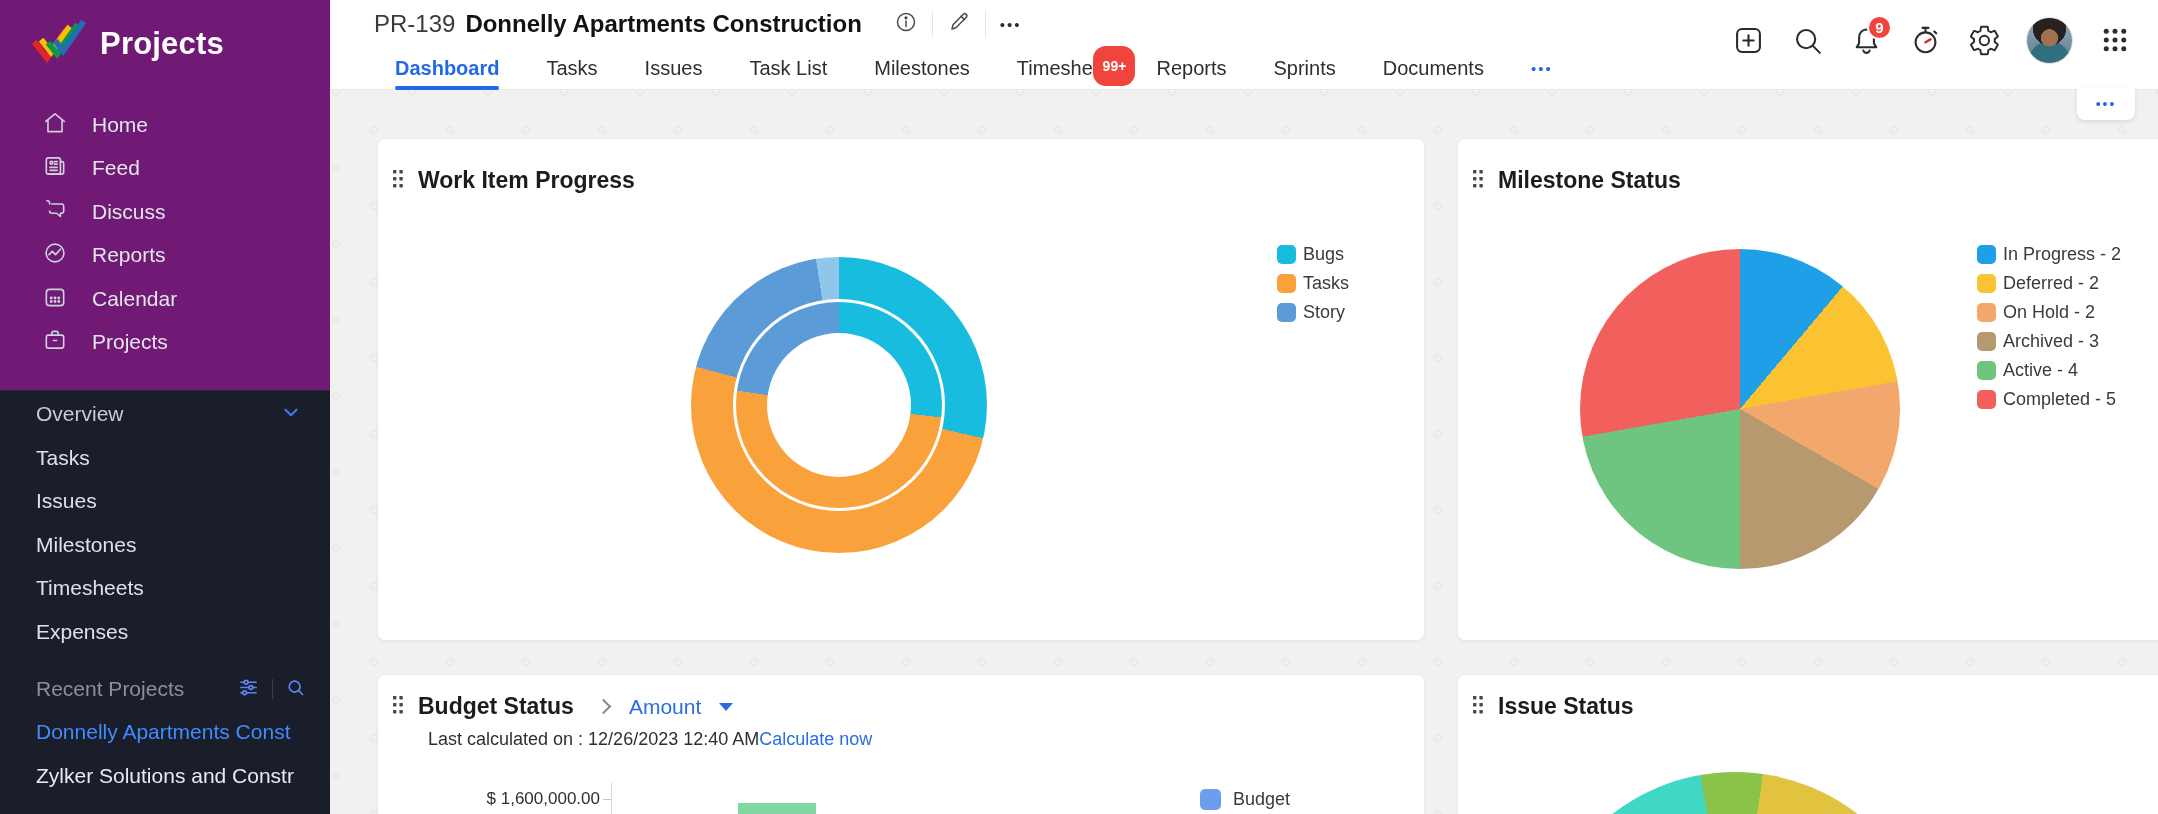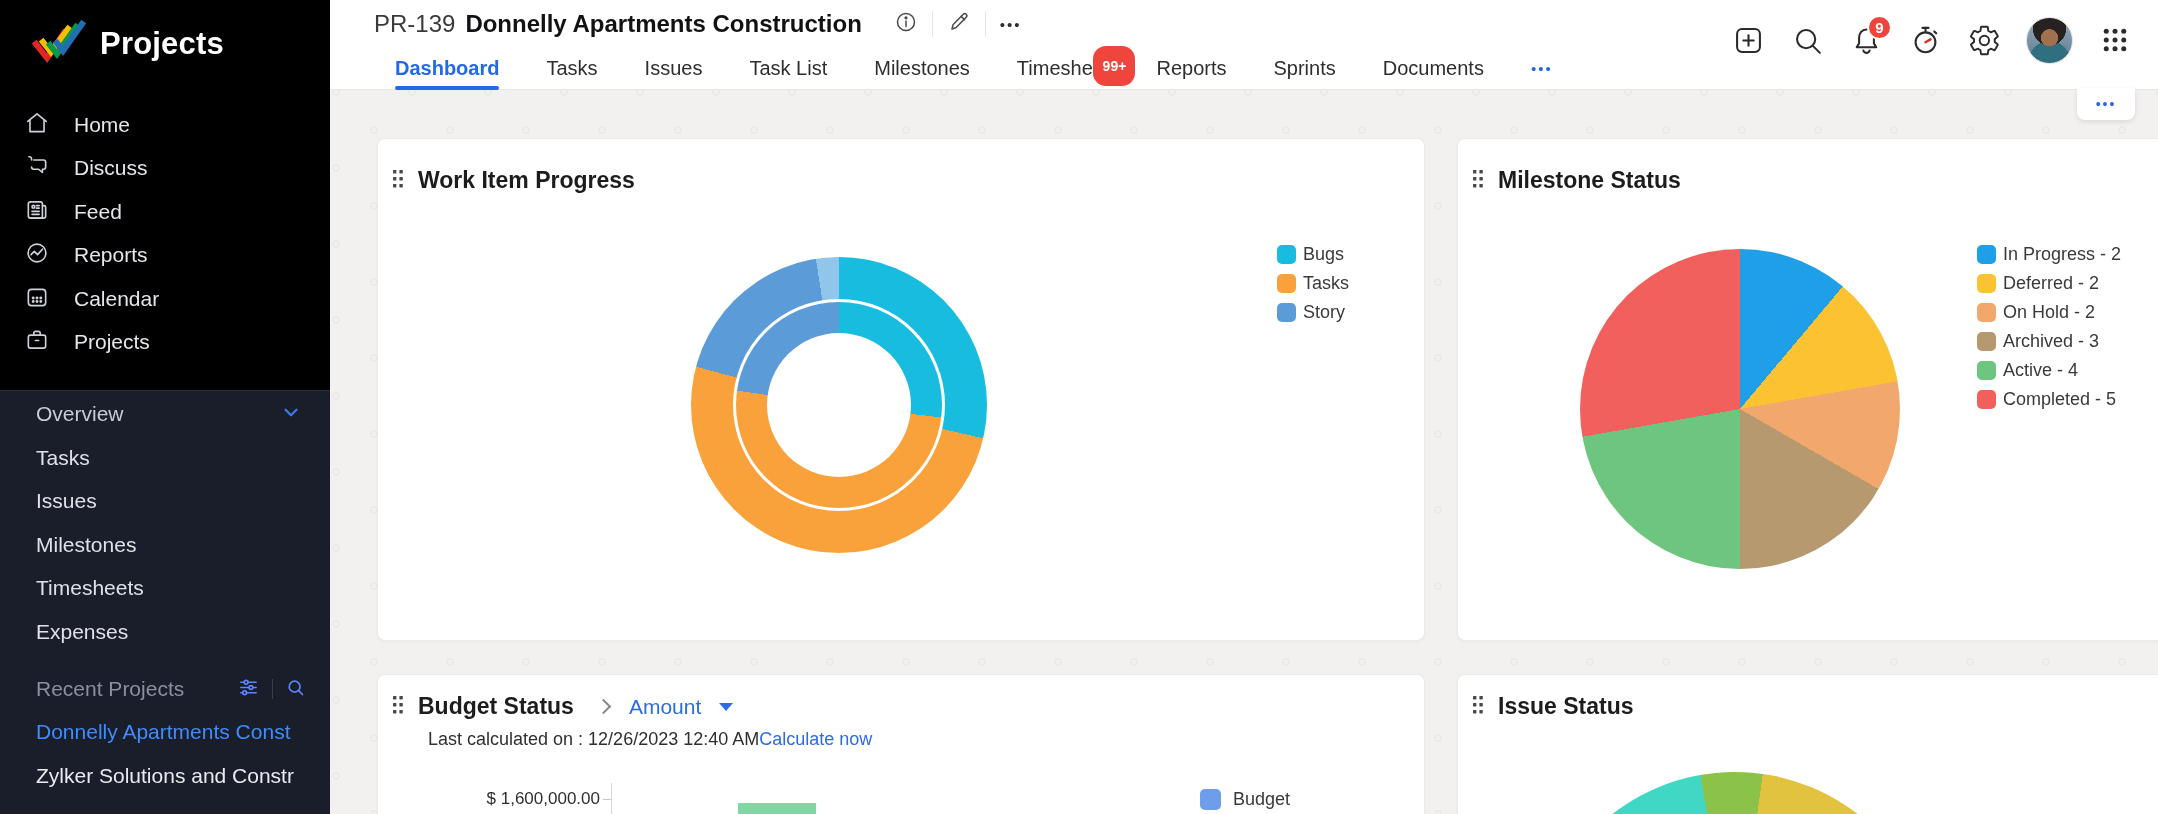--- a/index.html
+++ b/index.html
@@ -1,25 +1,25 @@
 <!DOCTYPE html>
 <html><head>
 <meta charset="utf-8">
 <style>
   * { margin:0; padding:0; box-sizing:border-box; }
   html,body { width:2158px; height:814px; overflow:hidden; font-family:"Liberation Sans","DejaVu Sans",sans-serif; background:#F2F1EF; }
   .stage { position:relative; width:2158px; height:814px; }
 
   
-  .sidebar { position:absolute; left:0; top:0; width:330px; height:814px; background:#000000; z-index:5; }
+  .sidebar { position:absolute; left:0; top:0; width:330px; height:814px; background:#701a75; z-index:5; }
   .sidebar-lower { position:absolute; left:0; top:390px; width:330px; height:424px; background:#1A1D2A; border-top:1px solid #262937; }
   .logo { position:absolute; left:30px; top:16px; display:flex; align-items:center; gap:12px; cursor:pointer; }
   .logo-text { color:#FFFFFF; font-size:31px; font-weight:700; letter-spacing:0.2px; }
   .nav { position:absolute; left:0; top:103px; width:330px; }
-  .nav-row { height:43.5px; display:flex; align-items:center; padding-left:24px; gap:24px; cursor:pointer; }
+  .nav-row { height:43.5px; display:flex; align-items:center; padding-left:42px; gap:24px; cursor:pointer; }
   .nav-row .lbl { color:#E4E6EC; font-size:21px; }
   .ov-row { position:absolute; left:0; top:392px; width:330px; height:44px; display:flex; align-items:center; padding:0 28px 0 36px; justify-content:space-between; cursor:pointer; }
   .ov-row .lbl { color:#C8CBD6; font-size:21px; }
   .menu { position:absolute; left:0; top:436px; width:330px; }
   .menu-row { height:43.5px; display:flex; align-items:center; padding-left:36px; cursor:pointer; color:#DFE1E8; font-size:21px; white-space:nowrap; overflow:hidden; }
   .recent-hdr { position:absolute; left:0; top:668px; width:330px; height:42px; display:flex; align-items:center; padding:0 24px 0 36px; }
   .recent-hdr .lbl { color:#8B8FA0; font-size:21px; flex:1; }
   .recent-tools { display:flex; align-items:center; gap:12px; }
   .vdiv-dark { width:1px; height:20px; background:#3A3E4C; }
   .proj-link { position:absolute; left:0; width:330px; height:43px; display:flex; align-items:center; padding-left:36px; font-size:21px; white-space:nowrap; overflow:hidden; cursor:pointer; }
@@ -108,37 +108,37 @@
 
     <div class="nav">
       <div class="nav-row">
         <span><svg width="26" height="26" viewBox="0 0 24 24" fill="none" stroke="#CDD1DC" stroke-width="1.5" stroke-linecap="round" stroke-linejoin="round">
               <path d="M3.5 10.5 L12 3.5 L20.5 10.5"></path>
               <path d="M5.5 9.5 V20 H18.5 V9.5"></path>
             </svg></span>
         <span class="lbl">Home</span>
       </div>
       <div class="nav-row">
-        <span><svg width="26" height="26" viewBox="0 0 24 24" fill="none" stroke="#CDD1DC" stroke-width="1.5" stroke-linecap="round" stroke-linejoin="round">
-              <path d="M9 6.5 H18 a2 2 0 0 1 2 2 V13 a2 2 0 0 1 -2 2 h-1 v3 l-3.5-3 H9 a2 2 0 0 1 -2-2"></path>
-              <path d="M7 6.5 V5.5 a2 2 0 0 0 -2-2 H4.5"></path>
-            </svg></span>
-        <span class="lbl">Discuss</span>
-      </div>
-      <div class="nav-row">
         <span><svg width="26" height="26" viewBox="0 0 24 24" fill="none" stroke="#CDD1DC" stroke-width="1.5" stroke-linecap="round">
               <rect x="4" y="4.5" width="13" height="15" rx="2"></rect>
               <path d="M17 8 h1.5 a1.5 1.5 0 0 1 1.5 1.5 V17.5 a2 2 0 0 1 -2 2 H6"></path>
               <circle cx="8.7" cy="9" r="1.3"></circle>
               <line x1="11.5" y1="8" x2="14" y2="8"></line>
               <line x1="11.5" y1="10.3" x2="14" y2="10.3"></line>
               <line x1="7.4" y1="13.3" x2="14" y2="13.3"></line>
               <line x1="7.4" y1="16" x2="14" y2="16"></line>
             </svg></span>
         <span class="lbl">Feed</span>
+      </div>
+      <div class="nav-row">
+        <span><svg width="26" height="26" viewBox="0 0 24 24" fill="none" stroke="#CDD1DC" stroke-width="1.5" stroke-linecap="round" stroke-linejoin="round">
+              <path d="M9 6.5 H18 a2 2 0 0 1 2 2 V13 a2 2 0 0 1 -2 2 h-1 v3 l-3.5-3 H9 a2 2 0 0 1 -2-2"></path>
+              <path d="M7 6.5 V5.5 a2 2 0 0 0 -2-2 H4.5"></path>
+            </svg></span>
+        <span class="lbl">Discuss</span>
       </div>
       <div class="nav-row">
         <span><svg width="26" height="26" viewBox="0 0 24 24" fill="none" stroke="#CDD1DC" stroke-width="1.5" stroke-linecap="round" stroke-linejoin="round">
               <circle cx="12" cy="12" r="8.2"></circle>
               <polyline points="6.5,13.5 9.5,10.5 12.5,13.5 17,8.5"></polyline>
             </svg></span>
         <span class="lbl">Reports</span>
       </div>
       <div class="nav-row">
         <span><svg width="26" height="26" viewBox="0 0 24 24" fill="none" stroke="#CDD1DC" stroke-width="1.5" stroke-linecap="round">

